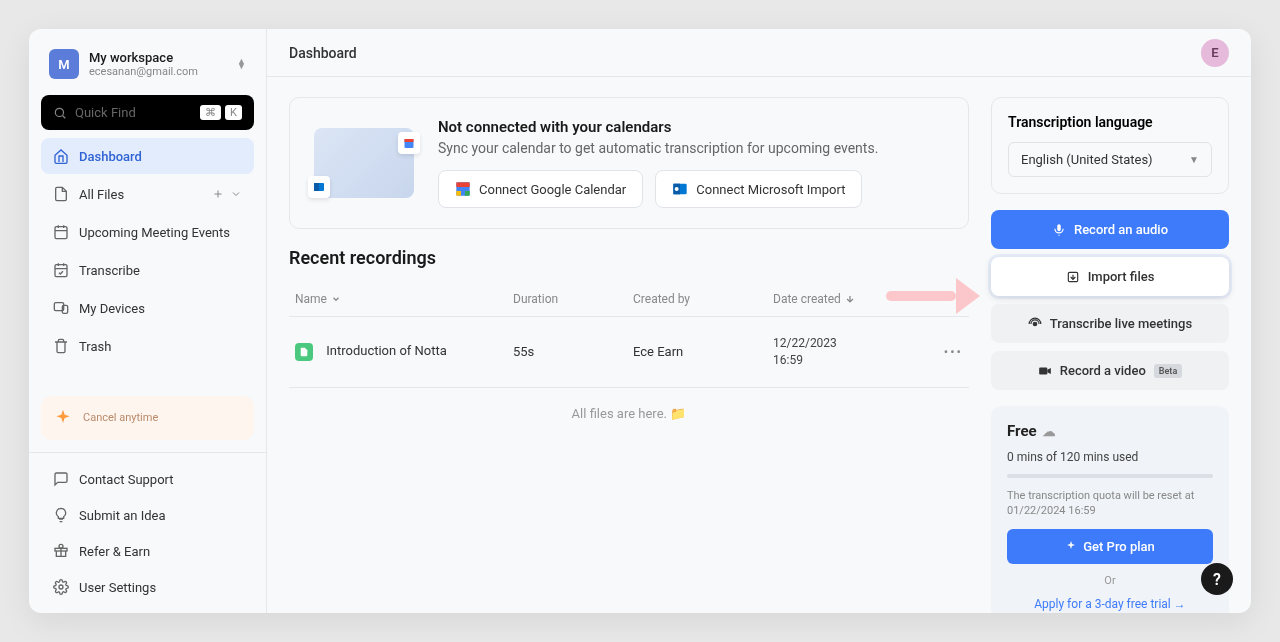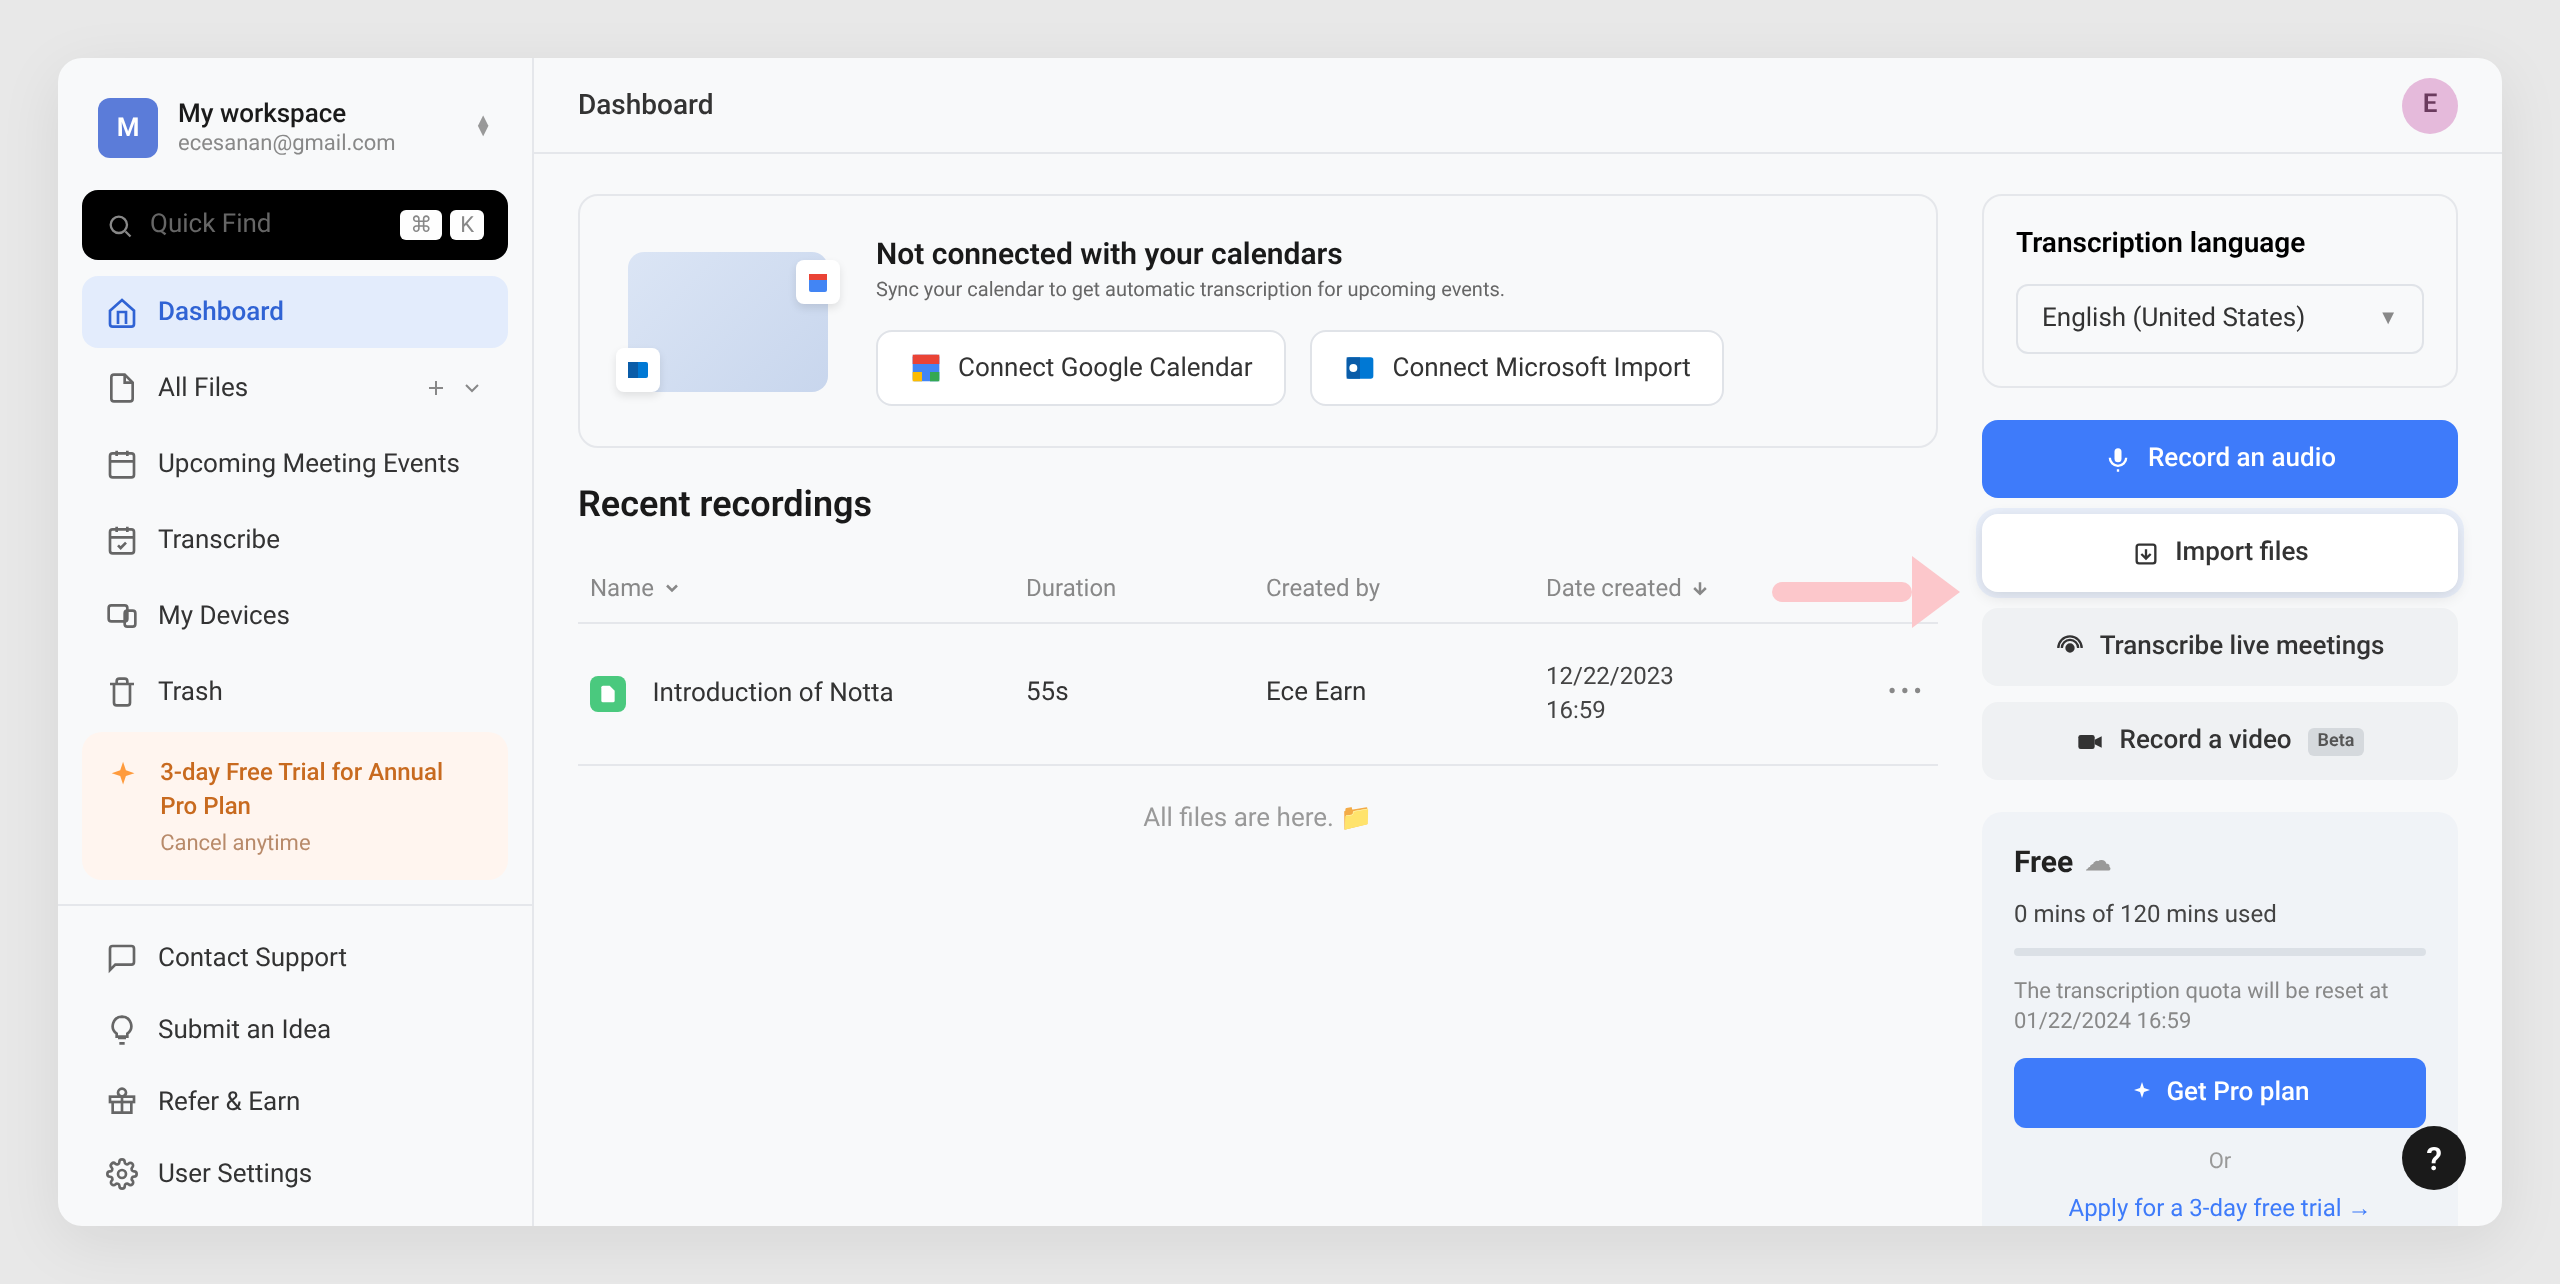--- a/index.html
+++ b/index.html
@@ -31,21 +31,21 @@
     .topbar h1 { font-size: 14px; font-weight: 500; color: #333; }
     .user-avatar { width: 28px; height: 28px; border-radius: 50%; background: #e5badb; color: #6b3b5e; display: flex; align-items: center; justify-content: center; font-size: 13px; font-weight: 600; margin-left: auto; }
     .body { flex: 1; display: flex; padding: 20px 22px; gap: 22px; overflow: hidden; }
     .center { flex: 1; display: flex; flex-direction: column; gap: 18px; min-width: 0; }
     .cal-card { border: 1px solid #e5e7eb; border-radius: 10px; padding: 20px 24px; display: flex; gap: 24px; align-items: center; }
     .cal-illus { width: 100px; height: 70px; position: relative; flex-shrink: 0; }
     .cal-illus .cal-bg { position: absolute; inset: 0; background: linear-gradient(135deg,#dbe5f5,#c8d6ed); border-radius: 8px; }
     .cal-illus .g { position: absolute; top: 4px; right: -6px; width: 22px; height: 22px; border-radius: 4px; background: #fff; box-shadow: 0 2px 4px rgba(0,0,0,0.1); display: flex; align-items: center; justify-content: center; font-size: 11px; }
     .cal-illus .o { position: absolute; bottom: 0px; left: -6px; width: 22px; height: 22px; border-radius: 4px; background: #fff; box-shadow: 0 2px 4px rgba(0,0,0,0.1); display: flex; align-items: center; justify-content: center; }
     .cal-text h2 { font-size: 15px; font-weight: 600; color: #1a1a1a; margin-bottom: 4px; }
-    .cal-text p { font-size: 10px; color: #666; margin-bottom: 14px; }
+    .cal-text p { font-size: 14px; color: #666; margin-bottom: 14px; }
     .cal-btns { display: flex; gap: 12px; }
     .cal-btn { border: 1px solid #e0e3e8; border-radius: 8px; padding: 10px 16px; font-size: 13px; color: #333; background: #fff; cursor: pointer; display: flex; align-items: center; gap: 8px; }
     .cal-btn svg, .cal-btn .sq { width: 16px; height: 16px; }
     .recent h2 { font-size: 18px; font-weight: 600; color: #1a1a1a; margin-bottom: 14px; }
     .tbl-head { display: grid; grid-template-columns: 1fr 120px 140px 150px 40px; padding: 10px 6px; border-bottom: 1px solid #e5e7eb; font-size: 12px; color: #888; }
     .tbl-head .h { display: flex; align-items: center; gap: 4px; cursor: pointer; }
     .tbl-row { display: grid; grid-template-columns: 1fr 120px 140px 150px 40px; padding: 18px 6px; border-bottom: 1px solid #e5e7eb; font-size: 13px; color: #333; align-items: center; }
     .file-icon { width: 18px; height: 18px; border-radius: 4px; background: #4ac97e; display: inline-flex; align-items: center; justify-content: center; margin-right: 10px; vertical-align: middle; }
     .row-date { font-size: 12px; color: #444; line-height: 1.4; }
     .row-more { color: #888; cursor: pointer; text-align: right; letter-spacing: 2px; }
@@ -155,21 +155,20 @@
           </svg>
         <span>Trash</span>
       </div>
     </div>
 
     <div class="trial-card">
       <svg class="spark" width="20" height="20" viewBox="0 0 24 24" fill="currentColor">
           <path d="M12 2l2 6 6 2-6 2-2 6-2-6-6-2 6-2z"></path>
         </svg>
       <div>
-        <div class="trial-title">3-day Free Trial for Annual Pro Plan</div>
         <div class="trial-sub">Cancel anytime</div>
       </div>
     </div>
 
     <div class="bottom-nav">
       <div class="nav-item">
         <svg class="icon" viewBox="0 0 24 24" fill="none" stroke="currentColor" stroke-width="2">
             <path d="M21 15a2 2 0 0 1-2 2H7l-4 4V5a2 2 0 0 1 2-2h14a2 2 0 0 1 2 2z"></path>
           </svg>
         <span>Contact Support</span>

